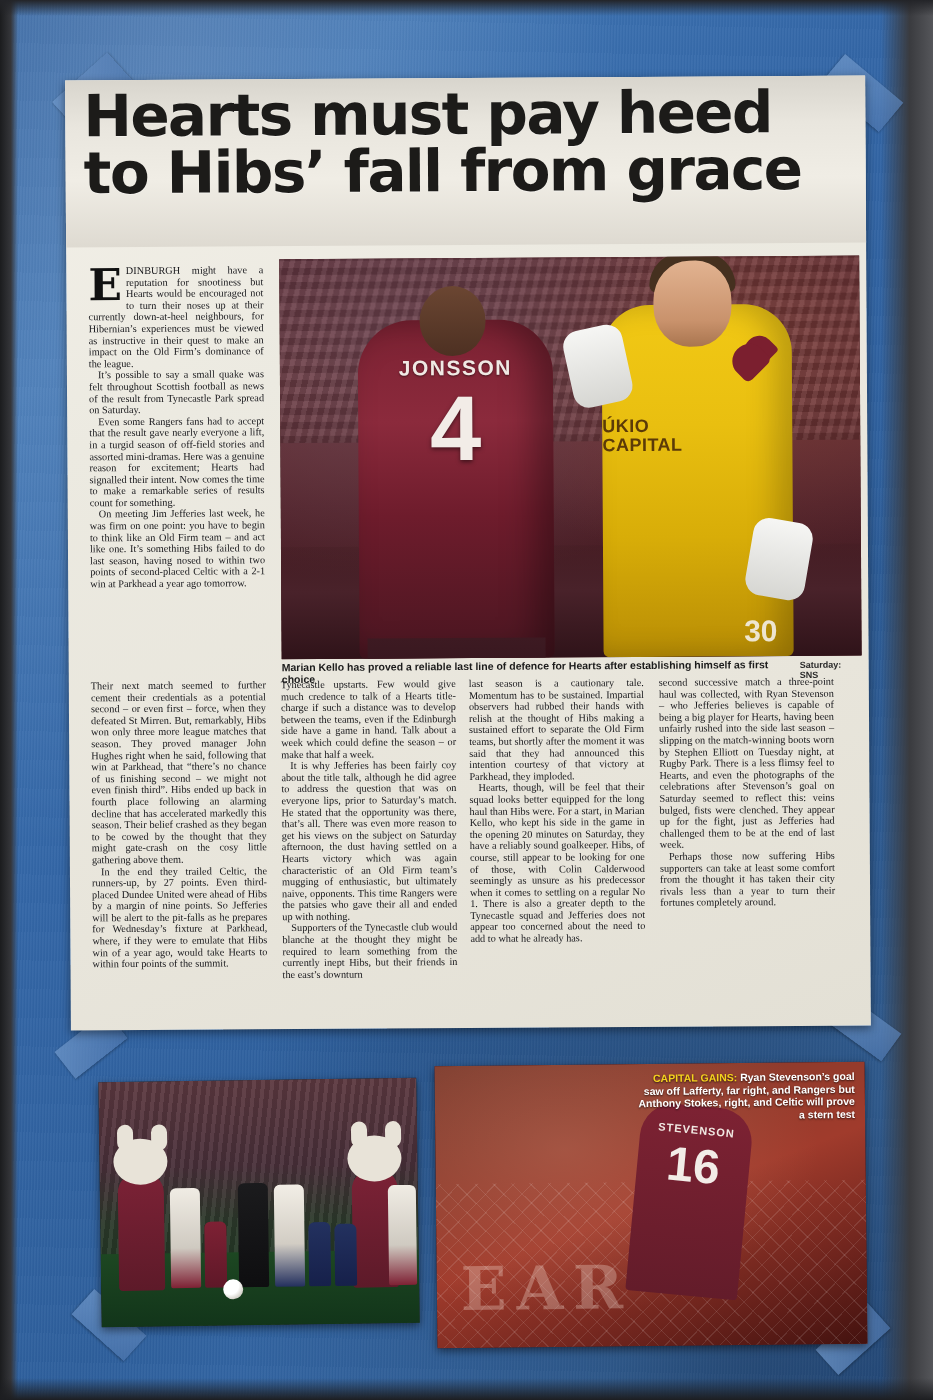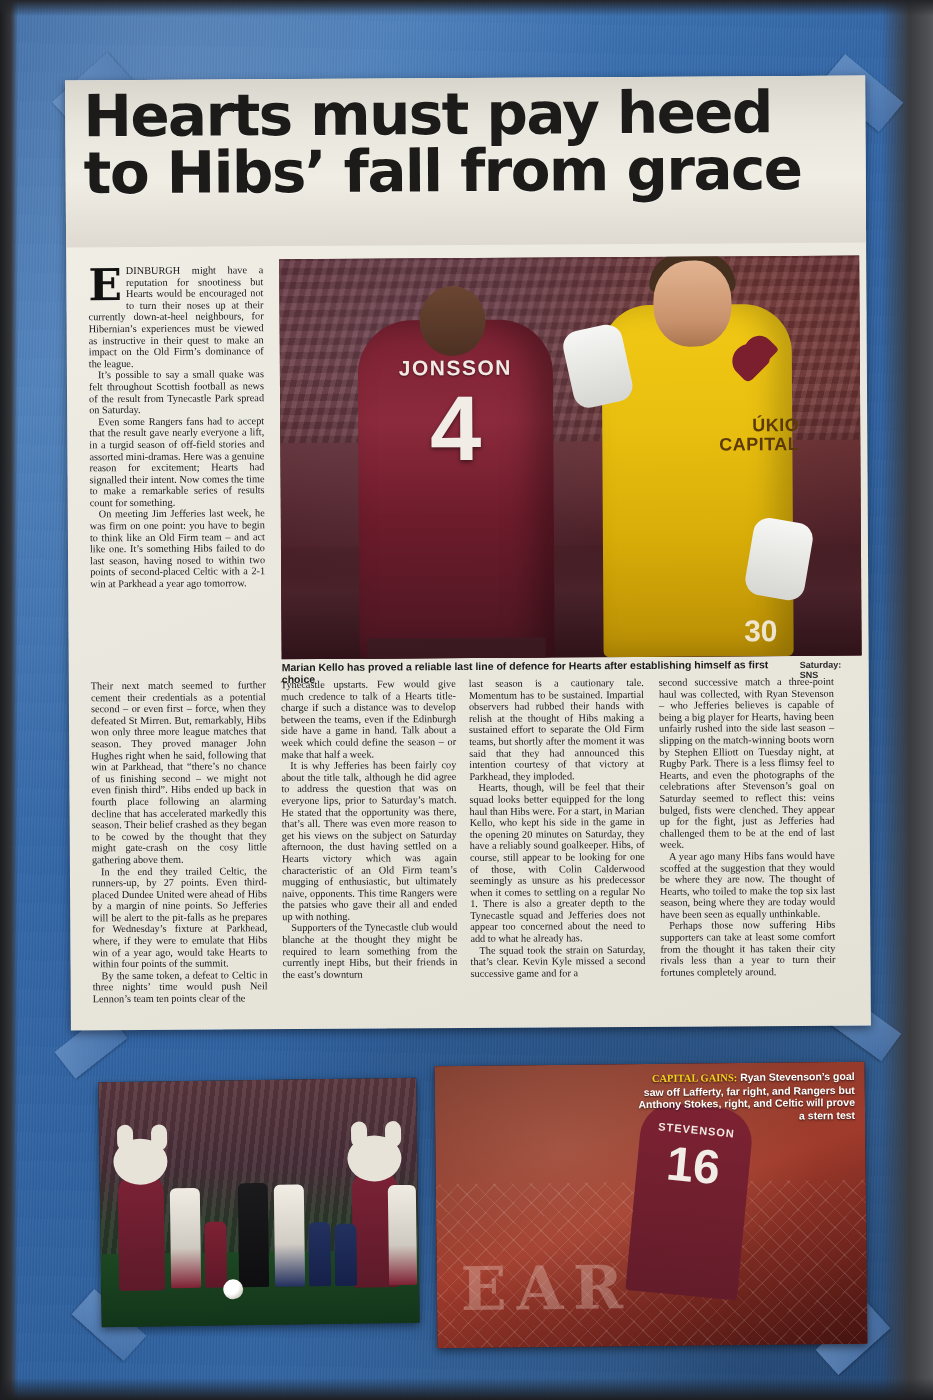--- a/index.html
+++ b/index.html
@@ -180,22 +180,22 @@
   }
   .badge-heart {
     position: absolute; right: 26px; top: 40px;
     width: 34px; height: 32px;
     background: #7b1f2f;
     border-radius: 50% 50% 6px 6px;
     transform: rotate(-45deg);
     box-shadow: 14px 0 0 -2px #7b1f2f;
   }
   .sponsor {
-    position: absolute; left: 7px; top: 112px; width: 100%;
-    text-align: right;
+    position: absolute; left: 0; top: 112px; width: 100%;
+    text-align: left;
     font-family: "Liberation Sans", sans-serif;
     font-weight: bold;
     font-size: 18px;
     line-height: 1.05;
     color: #5b3a08;
     letter-spacing: 0.5px;
   }
   .glove {
     position: absolute;
     width: 60px; height: 78px;
@@ -347,21 +347,21 @@
     right: 10px; top: 8px;
     width: 220px;
     text-align: right;
     font-family: "Liberation Sans", sans-serif;
     font-size: 10.5px;
     line-height: 12.6px;
     font-weight: bold;
     color: #ffffff;
     text-shadow: 0 1px 2px rgba(0,0,0,0.7);
   }
-  .rp-caption .kicker { color: #f5d21e; font-family: Liberation Serif, serif; }
+  .rp-caption .kicker { color: #f5d21e; }
 </style>
 </head>
 <body>
 
 <div class="page">
 
   <div class="edge-left"></div>
   <div class="edge-right"></div>
   <div class="edge-top"></div>
   <div class="edge-bottom"></div>
@@ -416,35 +416,32 @@
     </div>
 
     <div class="photo-caption">
       <span>Marian Kello has proved a reliable last line of defence for Hearts after establishing himself as first choice</span>
       <span class="photo-credit">Saturday: SNS</span>
     </div>
 
     <div class="col" id="col-1">
       <p class="first">Their next match seemed to further cement their credentials as a potential second – or even first – force, when they defeated St Mirren. But, remarkably, Hibs won only three more league matches that season. They proved manager John Hughes right when he said, following that win at Parkhead, that “there’s no chance of us finishing second – we might not even finish third”. Hibs ended up back in fourth place following an alarming decline that has accelerated markedly this season. Their belief crashed as they began to be cowed by the thought that they might gate-crash on the cosy little gathering above them.</p>
       <p>In the end they trailed Celtic, the runners-up, by 27 points. Even third-placed Dundee United were ahead of Hibs by a margin of nine points. So Jefferies will be alert to the pit-falls as he prepares for Wednesday’s fixture at Parkhead, where, if they were to emulate that Hibs win of a year ago, would take Hearts to within four points of the summit.</p>
-      <p>By the same token, a defeat to Celtic in three nights’ time would push Neil Lennon’s team ten points clear of the</p>
     </div>
     <div class="col" id="col-2">
       <p class="first">Tynecastle upstarts. Few would give much credence to talk of a Hearts title-charge if such a distance was to develop between the teams, even if the Edinburgh side have a game in hand. Talk about a week which could define the season – or make that half a week.</p>
       <p>It is why Jefferies has been fairly coy about the title talk, although he did agree to address the question that was on everyone lips, prior to Saturday’s match. He stated that the opportunity was there, that’s all. There was even more reason to get his views on the subject on Saturday afternoon, the dust having settled on a Hearts victory which was again characteristic of an Old Firm team’s mugging of enthusiastic, but ultimately naive, opponents. This time Rangers were the patsies who gave their all and ended up with nothing.</p>
       <p>Supporters of the Tynecastle club would blanche at the thought they might be required to learn something from the currently inept Hibs, but their friends in the east’s downturn</p>
     </div>
     <div class="col" id="col-3">
       <p class="first">last season is a cautionary tale. Momentum has to be sustained. Impartial observers had rubbed their hands with relish at the thought of Hibs making a sustained effort to separate the Old Firm teams, but shortly after the moment it was said that they had announced this intention courtesy of that victory at Parkhead, they imploded.</p>
       <p>Hearts, though, will be feel that their squad looks better equipped for the long haul than Hibs were. For a start, in Marian Kello, who kept his side in the game in the opening 20 minutes on Saturday, they have a reliably sound goalkeeper. Hibs, of course, still appear to be looking for one of those, with Colin Calderwood seemingly as unsure as his predecessor when it comes to settling on a regular No 1. There is also a greater depth to the Tynecastle squad and Jefferies does not appear too concerned about the need to add to what he already has.</p>
-      <p>The squad took the strain on Saturday, that’s clear. Kevin Kyle missed a second successive game and for a</p>
     </div>
     <div class="col" id="col-4">
       <p class="first">second successive match a three-point haul was collected, with Ryan Stevenson – who Jefferies believes is capable of being a big player for Hearts, having been unfairly rushed into the side last season – slipping on the match-winning boots worn by Stephen Elliott on Tuesday night, at Rugby Park. There is a less flimsy feel to Hearts, and even the photographs of the celebrations after Stevenson’s goal on Saturday seemed to reflect this: veins bulged, fists were clenched. They appear up for the fight, just as Jefferies had challenged them to be at the end of last week.</p>
-      <p>A year ago many Hibs fans would have scoffed at the suggestion that they would be where they are now. The thought of Hearts, who toiled to make the top six last season, being where they are today would have been seen as equally unthinkable.</p>
       <p>Perhaps those now suffering Hibs supporters can take at least some comfort from the thought it has taken their city rivals less than a year to turn their fortunes completely around.</p>
     </div>
   </div>
 
   <div id="clip-left-photo">
     <div class="lp-bg"></div>
     <div class="lp-turf"></div>
 
     <div class="mascot" style="left:18px;">
       <div class="m-ear" style="left:0px;"></div>

